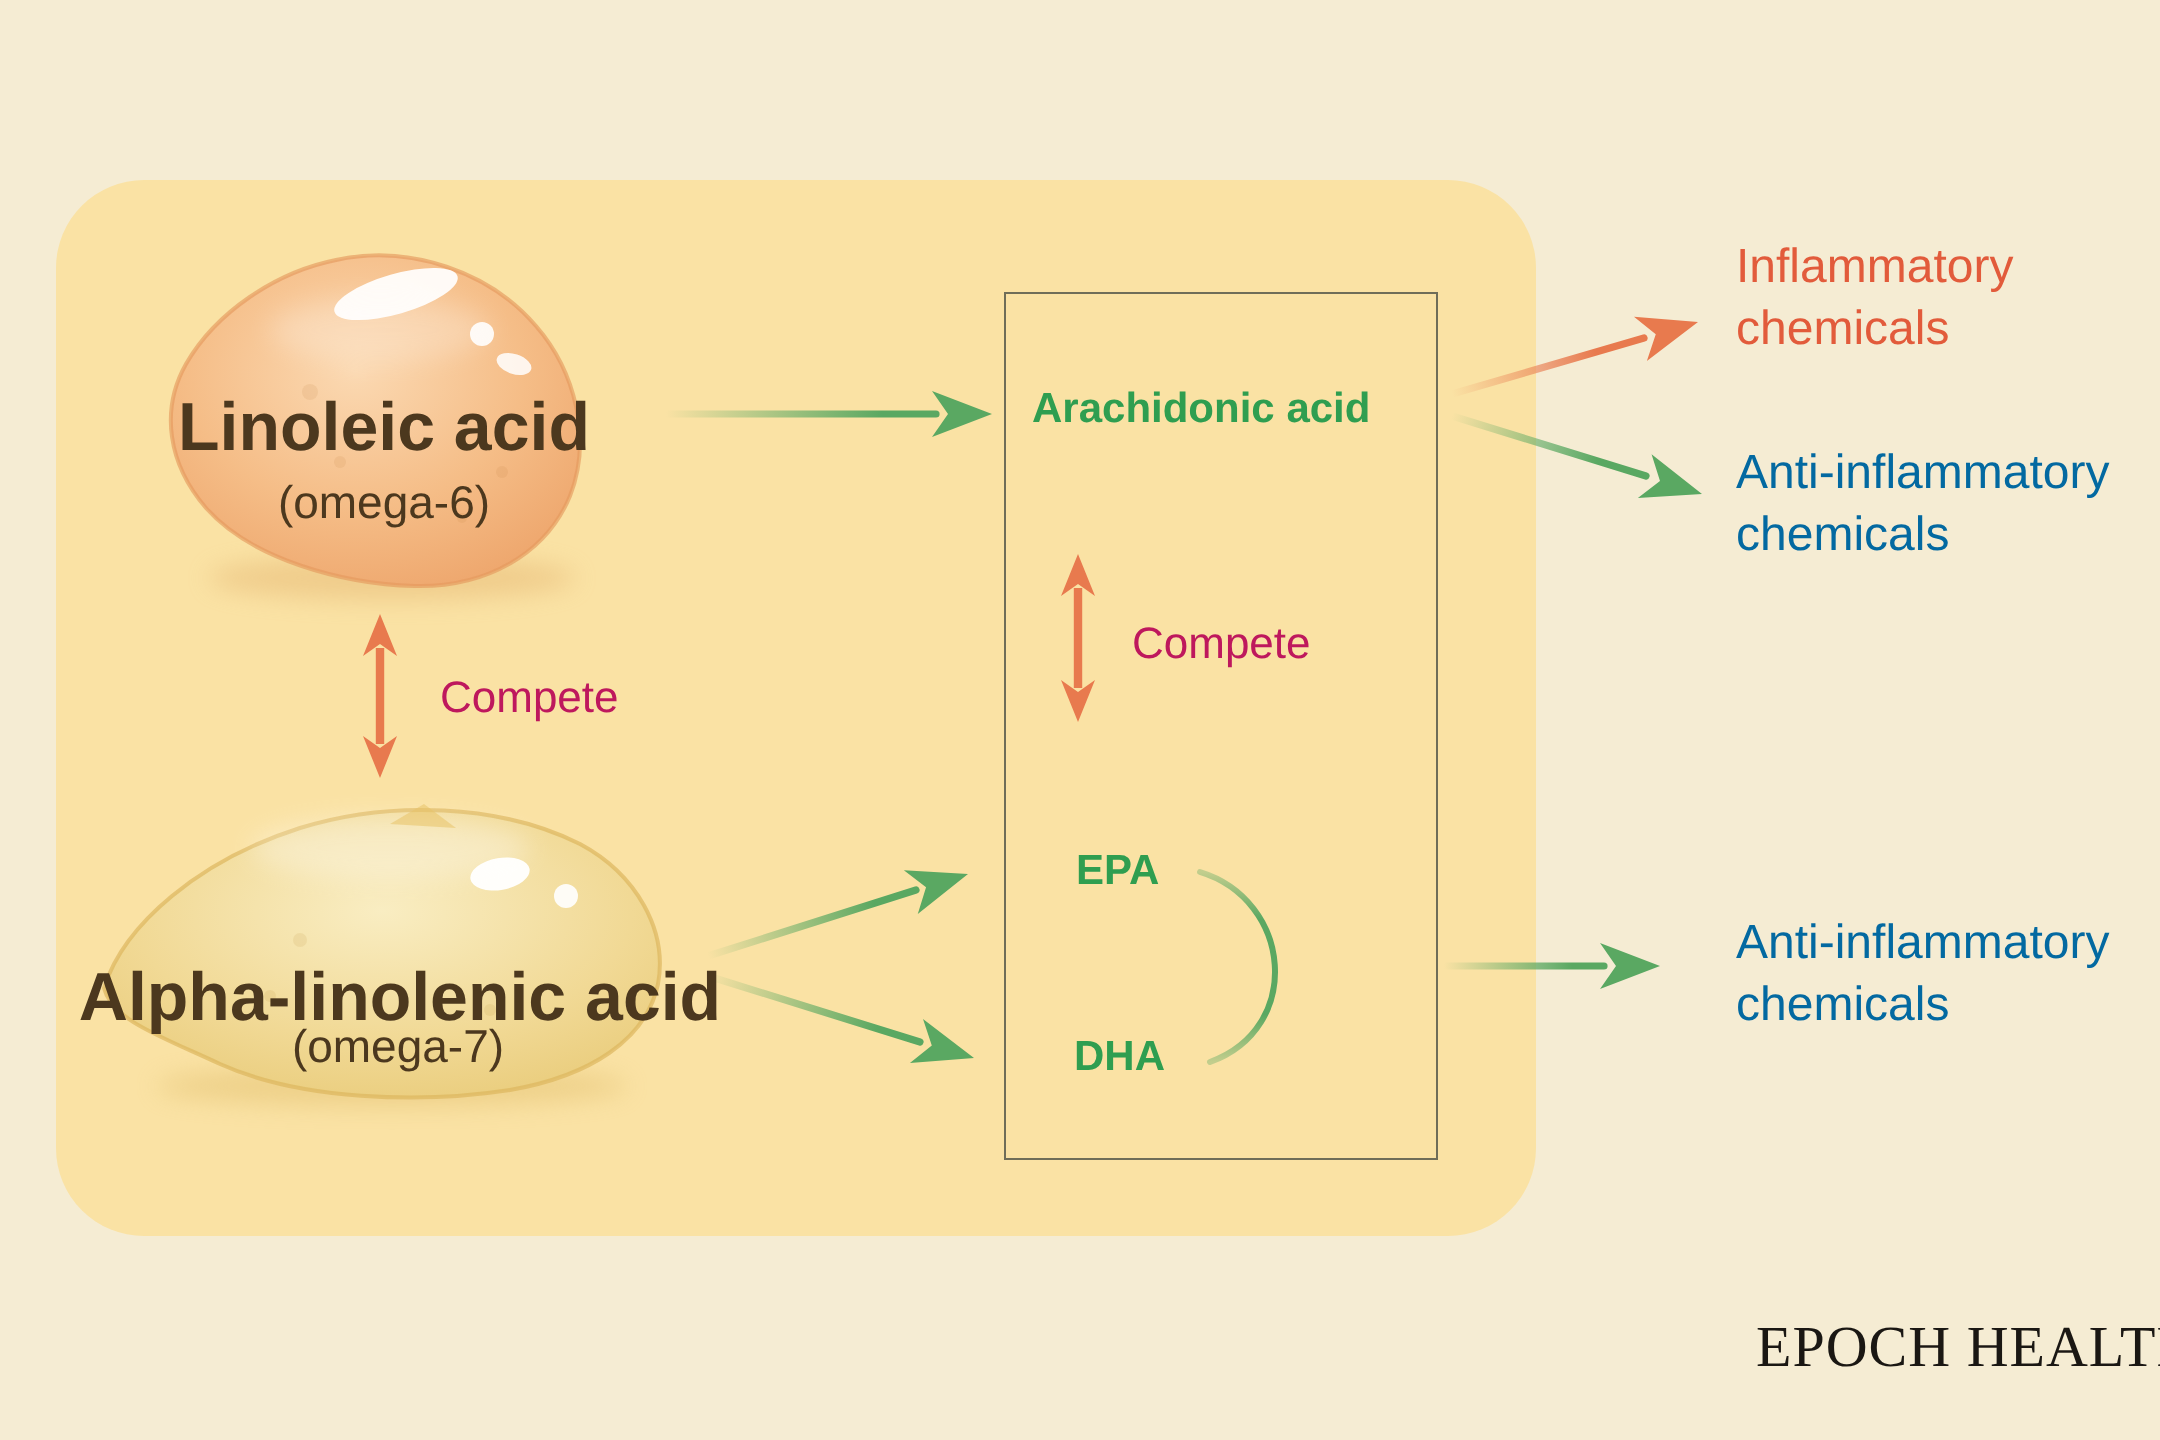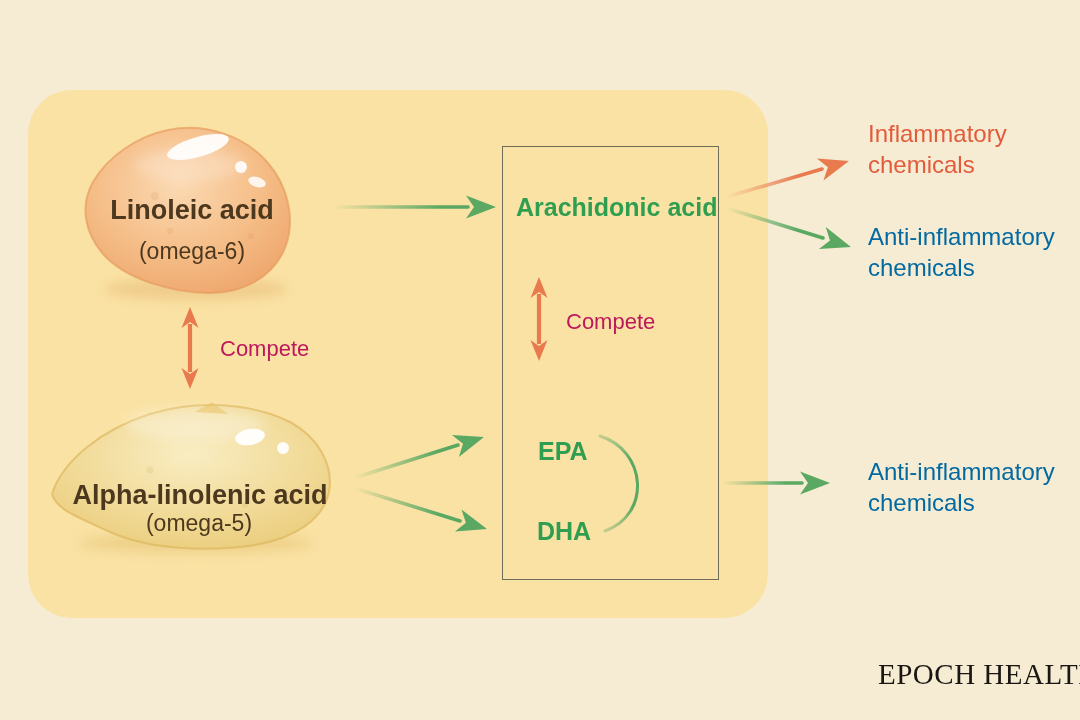--- a/index.html
+++ b/index.html
@@ -10,24 +10,24 @@
   #panel{
     position:absolute;left:28px;top:90px;width:740px;height:528px;
     background:#fae2a4;border-radius:44px;
   }
   #pathway-box{
     position:absolute;left:502px;top:146px;width:215px;height:432px;
     border:1.3px solid #6f6d58;background:transparent;
   }
   #overlay{position:absolute;left:0;top:0;width:1080px;height:720px;pointer-events:none;}
   .txt{position:absolute;white-space:nowrap;}
-  .blob-title{font-size:27px;font-weight:bold;color:#4c381e;transform:translateX(-50%);}
+  .blob-title{font-size:34px;font-weight:bold;color:#4c381e;transform:translateX(-50%);}
   .blob-sub{font-size:23px;color:#4c381e;transform:translateX(-50%);margin-top:12px;}
   .compete{font-size:22px;color:#be185d;}
-  .green-label{font-size:25px;font-weight:bold;color:#2f9e50;}
+  .green-label{font-size:21px;font-weight:bold;color:#2f9e50;}
   .out-label{font-size:24px;font-weight:normal;line-height:31px;}
   .out-orange{color:#e25b3b;}
   .out-green{color:#0369a1;}
   #logo{
     position:absolute;left:878px;top:658px;width:230px;
     font-family:"Liberation Serif",serif;font-size:29px;color:#1a1713;
     letter-spacing:0.5px;white-space:nowrap;
   }
 </style>
 </head>
@@ -169,25 +169,25 @@
       </g>
     </g>
   </svg>
 
   <div class="txt blob-title" style="left:192px;top:195px;">Linoleic acid</div>
   <div class="txt blob-sub" style="left:192px;top:226px;">(omega-6)</div>
 
   <div class="txt compete" style="left:220px;top:336px;">Compete</div>
 
   <div class="txt blob-title" style="left:200px;top:480px;">Alpha-linolenic acid</div>
-  <div class="txt blob-sub" style="left:199px;top:498px;">(omega-5)</div>
+  <div class="txt blob-sub" style="left:199px;top:498px;">(omega-7)</div>
 
   <div class="txt green-label" style="left:516px;top:193px;">Arachidonic acid</div>
   <div class="txt compete" style="left:566px;top:309px;">Compete</div>
-  <div class="txt green-label" style="left:538px;top:437px;">EPA</div>
+  <div class="txt green-label" style="left:538px;top:424px;">EPA</div>
   <div class="txt green-label" style="left:537px;top:517px;">DHA</div>
 
   <div class="txt out-label out-orange" style="left:868px;top:118px;">
     <div>Inflammatory</div>
     <div>chemicals</div>
   </div>
 
   <div class="txt out-label out-green" style="left:868px;top:221px;">
     <div>Anti-inflammatory</div>
     <div>chemicals</div>

